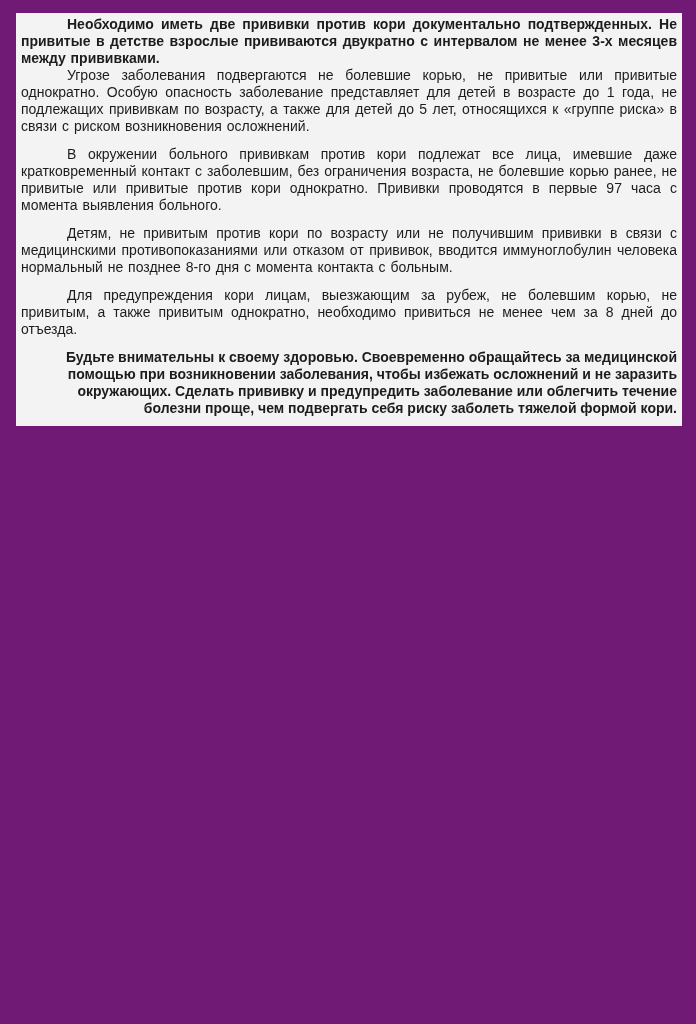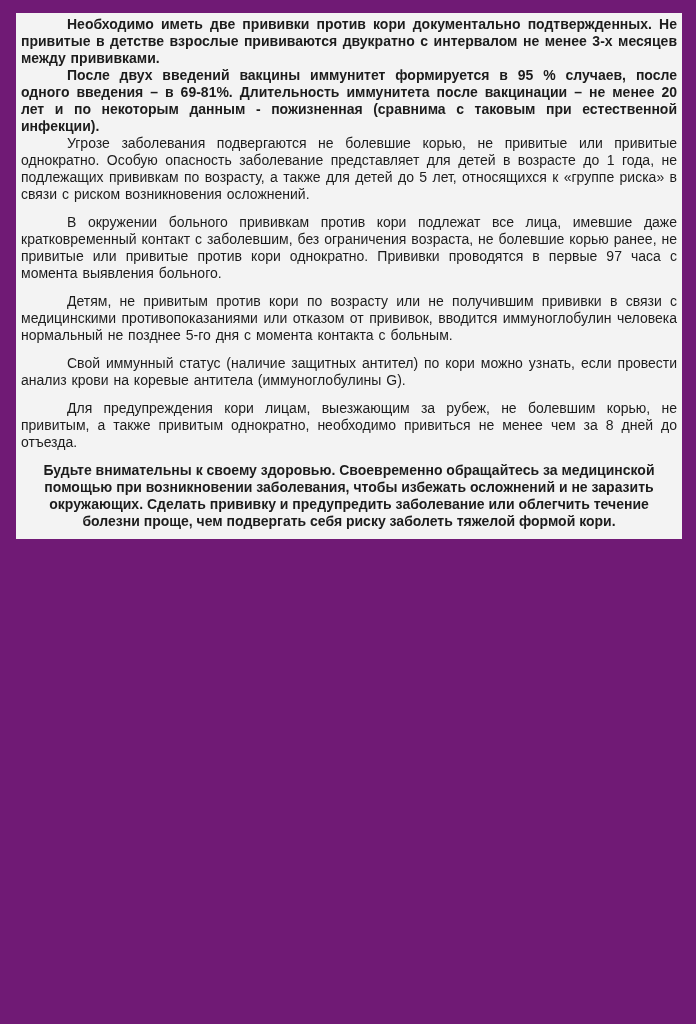--- a/index.html
+++ b/index.html
@@ -39,32 +39,30 @@
     text-indent: 46px;
     word-spacing: 1px;
   }
   .para.bold {
     font-weight: bold;
   }
   .para.spaced {
     margin-top: 11px;
   }
   .para.center {
-    text-align: center;
+    text-align: right;
     text-indent: 0;
     word-spacing: 0;
   }
 </style>
 </head>
 <body>
 
 <div class="page">
   <div class="text-block">
     <p class="para bold">Необходимо иметь две прививки против кори документально подтвержденных. Не привитые в детстве взрослые прививаются двукратно с интервалом не менее 3-х месяцев между прививками.</p>
-    <p class="para bold">После двух введений вакцины иммунитет формируется в 95 % случаев, после одного введения – в 69-81%. Длительность иммунитета после вакцинации – не менее 20 лет и по некоторым данным - пожизненная (сравнима с таковым при естественной инфекции).</p>
     <p class="para">Угрозе заболевания подвергаются не болевшие корью, не привитые или привитые однократно. Особую опасность заболевание представляет для детей в возрасте до 1 года, не подлежащих прививкам по возрасту, а также для детей до 5 лет, относящихся к «группе риска» в связи с риском возникновения осложнений.</p>
     <p class="para spaced">В окружении больного прививкам против кори подлежат все лица, имевшие даже кратковременный контакт с заболевшим, без ограничения возраста, не болевшие корью ранее, не привитые или привитые против кори однократно. Прививки проводятся в первые 97 часа с момента выявления больного.</p>
-    <p class="para spaced">Детям, не привитым против кори по возрасту или не получившим прививки в связи с медицинскими противопоказаниями или отказом от прививок, вводится иммуноглобулин человека нормальный не позднее 5-го дня с момента контакта с больным.</p>
-    <p class="para spaced">Свой иммунный статус (наличие защитных антител) по кори можно узнать, если провести анализ крови на коревые антитела (иммуноглобулины G).</p>
+    <p class="para spaced">Детям, не привитым против кори по возрасту или не получившим прививки в связи с медицинскими противопоказаниями или отказом от прививок, вводится иммуноглобулин человека нормальный не позднее 8-го дня с момента контакта с больным.</p>
     <p class="para spaced">Для предупреждения кори лицам, выезжающим за рубеж, не болевшим корью, не привитым, а также привитым однократно, необходимо привиться не менее чем за 8 дней до отъезда.</p>
     <p class="para bold center spaced">Будьте внимательны к своему здоровью. Своевременно обращайтесь за медицинской помощью при возникновении заболевания, чтобы избежать осложнений и не заразить окружающих. Сделать прививку и предупредить заболевание или облегчить течение болезни проще, чем подвергать себя риску заболеть тяжелой формой кори.</p>
   </div>
 </div>
 
 </body></html>

